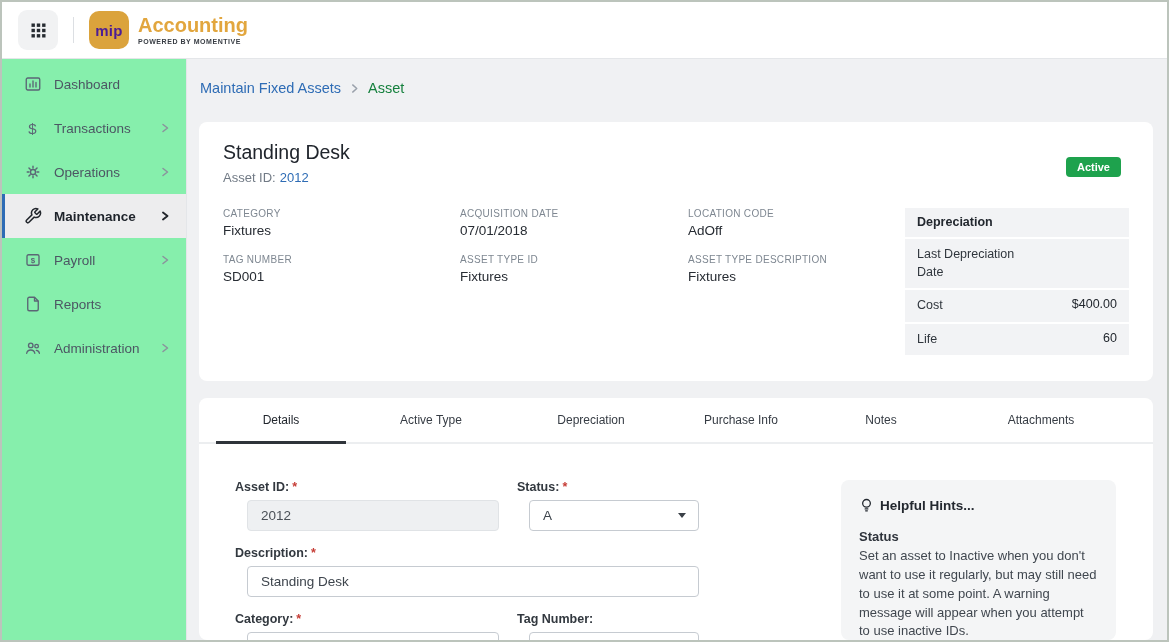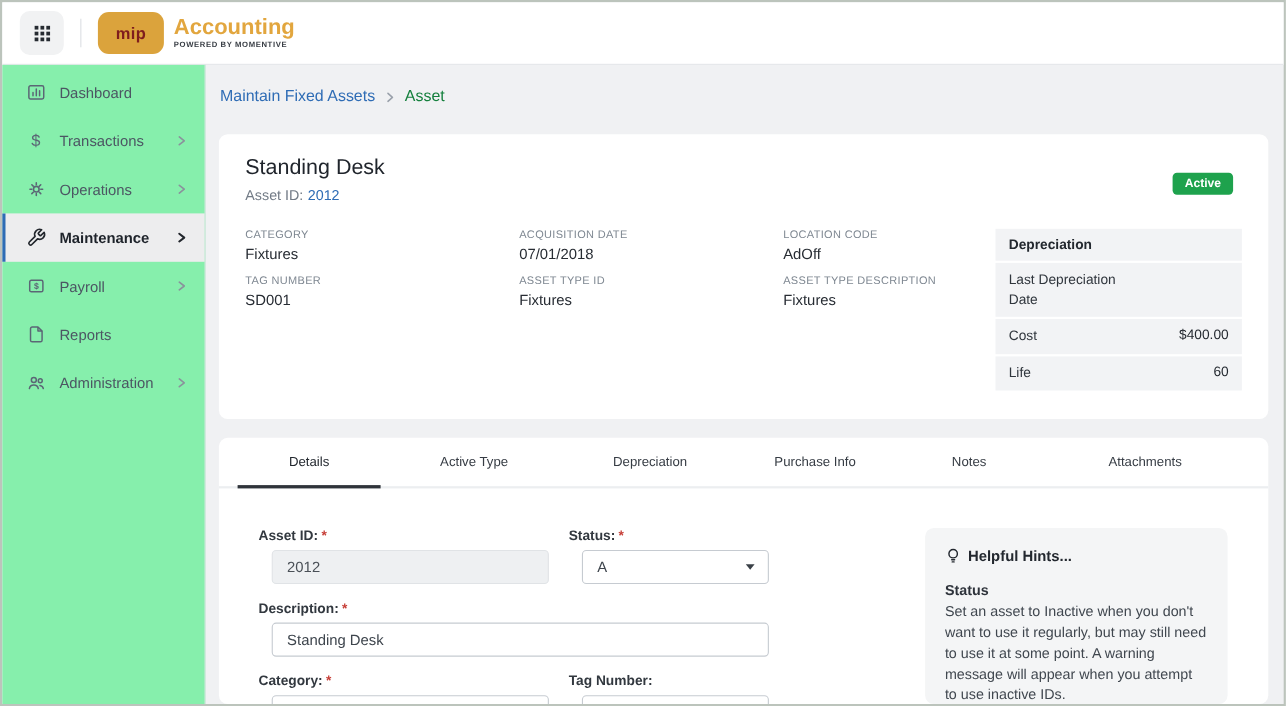--- a/index.html
+++ b/index.html
@@ -10,21 +10,21 @@
     font-family:"Liberation Sans",sans-serif;
     display:flex;flex-direction:column;overflow:hidden;
   }
   
   .topbar{height:57px;flex:0 0 auto;background:#fff;border-bottom:1px solid #e4e6e9;
     display:flex;align-items:center;padding:0 16px;}
   .apps-btn{width:40px;height:40px;background:#f1f2f3;border:none;border-radius:9px;
     display:flex;align-items:center;justify-content:center;cursor:pointer;}
   .topbar-divider{width:1px;height:26px;background:#dcdfe3;margin:0 15px;}
   .brand{display:flex;align-items:center;}
-  .brand-logo{width:60px;height:38px;border-radius:10px;background:#DBA33C;color:#7f1d1d;
+  .brand-logo{width:40px;height:38px;border-radius:10px;background:#DBA33C;color:#4c1d95;
     font-weight:700;font-size:15px;display:flex;align-items:center;justify-content:center;letter-spacing:.3px;}
   .brand-text{margin-left:9px;}
   .brand-name{color:#E2A63E;font-size:20px;font-weight:700;line-height:1.02;}
   .brand-tagline{font-size:7px;font-weight:700;color:#383d44;letter-spacing:.55px;margin-top:2px;}
   
   .body-row{flex:1;display:flex;min-height:0;}
   
   .sidebar{width:185px;flex:0 0 auto;background:#86efac;border-right:1px solid #e4e6e9;padding-top:3px;}
   .nav-item{height:44px;display:flex;align-items:center;padding:0 16px 0 21px;
     color:#4C5663;font-size:13.5px;cursor:pointer;}
@@ -44,21 +44,21 @@
   
   .header-card{padding:19px 24px 24px 24px;flex:0 0 auto;}
   .hdr-row{display:flex;align-items:flex-start;}
   .page-title{font-size:19.5px;color:#20252C;font-weight:500;}
   .asset-id-line{margin-top:6px;font-size:13px;}
   .aid-label{color:#717A85;}
   .aid-value{color:#2E6CB5;cursor:pointer;margin-left:4px;}
   .status-badge{margin-left:auto;margin-right:8px;margin-top:16px;background:#1EA24D;color:#fff;
     font-size:11px;font-weight:700;padding:4px 11px;border-radius:4px;}
   .hdr-body{display:flex;margin-top:23px;}
-  .summary-grid{flex:1;display:grid;grid-template-columns:237px 228px auto;row-gap:16px;align-content:start;gap:12px;}
+  .summary-grid{flex:1;display:grid;grid-template-columns:237px 228px auto;row-gap:16px;align-content:start;}
   .sum-label{font-size:10px;color:#7E8791;letter-spacing:.3px;font-weight:500;margin-bottom:4px;}
   .sum-value{font-size:13.5px;color:#272C33;}
   .depr-panel{width:224px;flex:0 0 auto;font-size:12.5px;}
   .depr-row{background:#f2f3f5;padding:7px 12px;margin-bottom:2px;display:flex;
     justify-content:space-between;align-items:flex-start;min-height:29px;}
   .depr-head .depr-title{font-weight:700;color:#23282F;}
   .depr-label{color:#30363D;line-height:1.4;}
   .depr-row.tall{min-height:46px;}
   .depr-row.tall .depr-label{width:118px;}
   .depr-value{color:#23282F;white-space:nowrap;}

